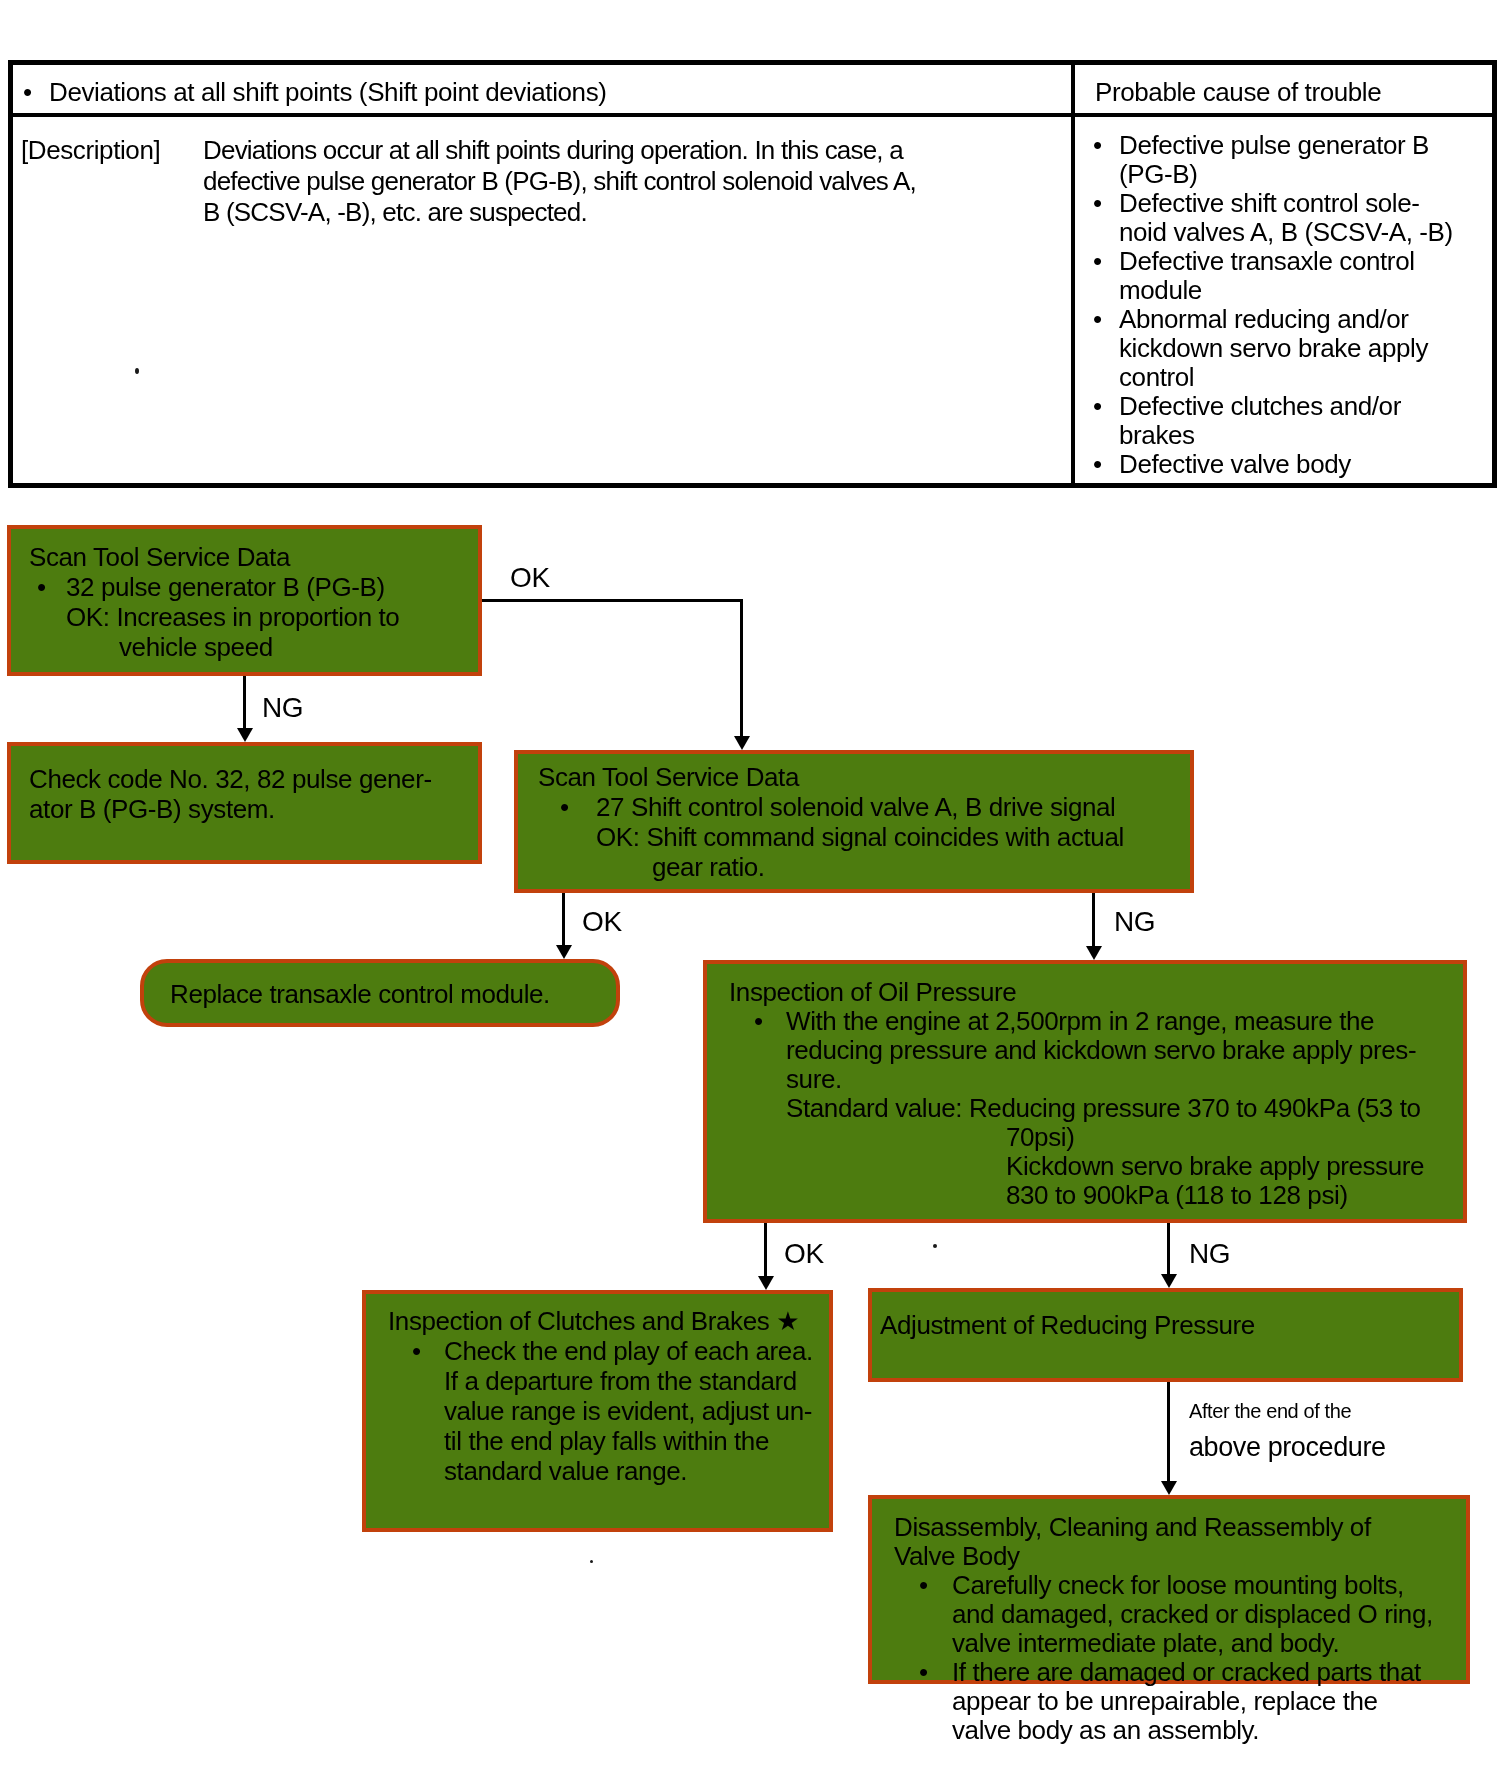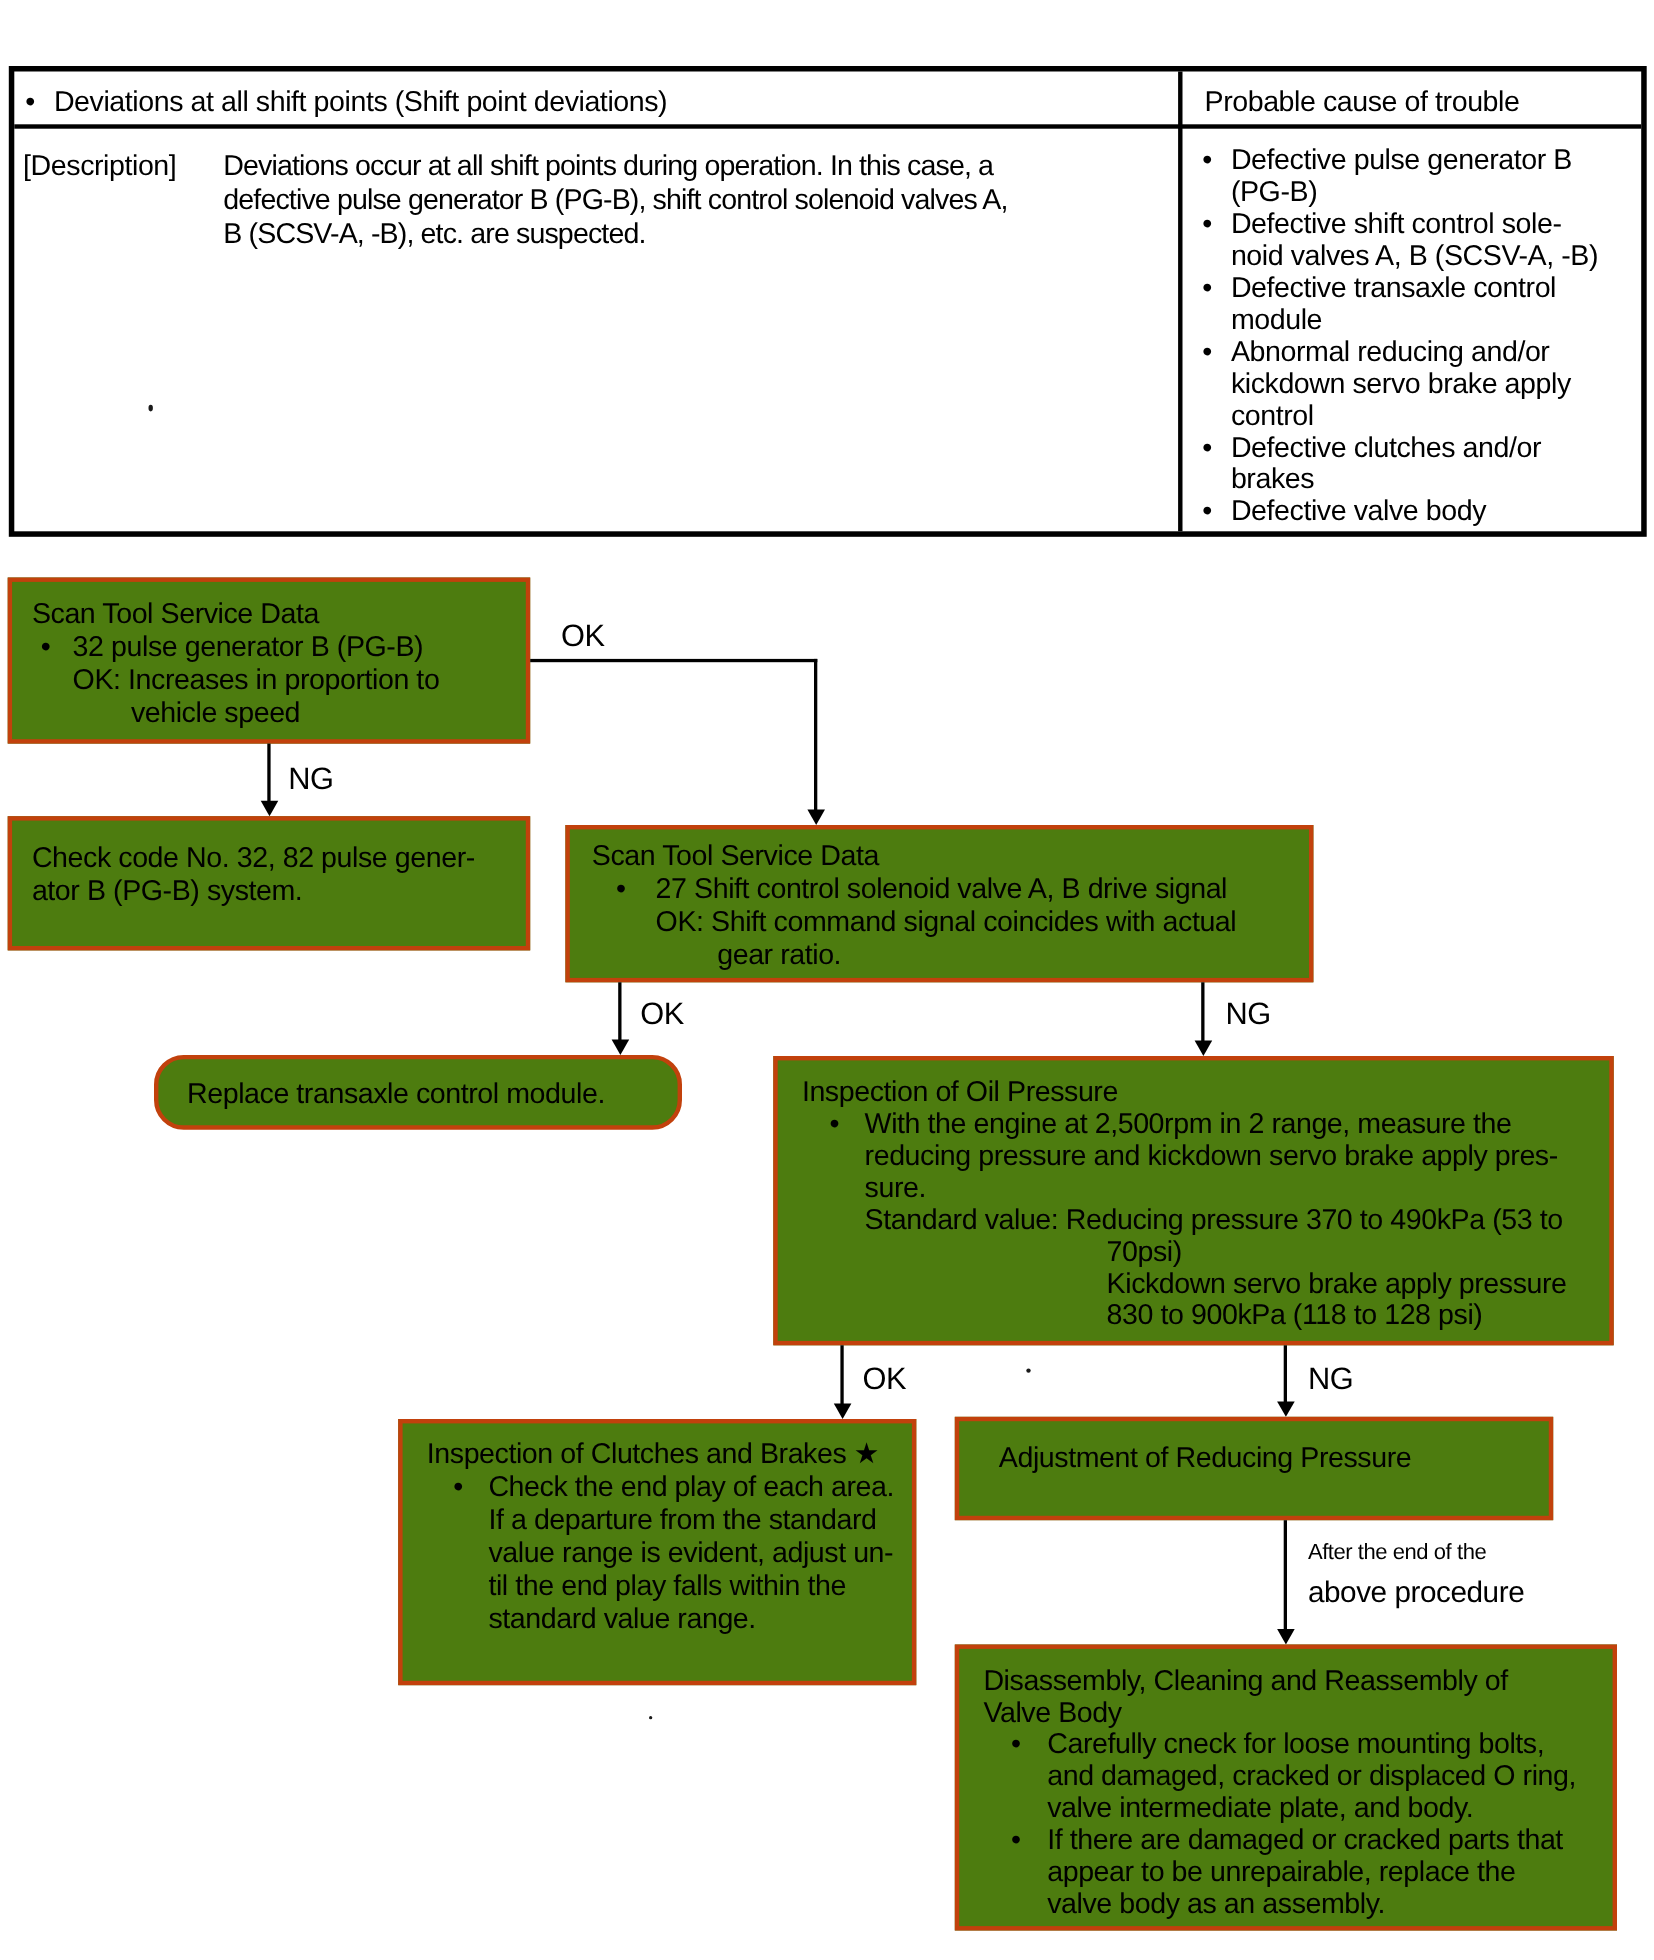--- a/index.html
+++ b/index.html
@@ -151,30 +151,30 @@
 
   <div class="bx" style="left:362px;top:1290px;width:471px;height:242px;padding:12px 0 0 22px;">
     <div class="ln">Inspection of Clutches and Brakes ★</div>
     <div class="ln bl" style="padding-left:56px;"><span class="blt" style="left:24px;">•</span><span>Check the end play of each area.</span></div>
     <div class="ln" style="padding-left:56px;">If a departure from the standard</div>
     <div class="ln" style="padding-left:56px;">value range is evident, adjust un-</div>
     <div class="ln" style="padding-left:56px;">til the end play falls within the</div>
     <div class="ln" style="padding-left:56px;">standard value range.</div>
   </div>
 
-  <div class="bx" style="left:868px;top:1288px;width:544px;height:94px;padding:18px 0 0 36px;">
+  <div class="bx" style="left:868px;top:1288px;width:595px;height:94px;padding:18px 0 0 8px;">
     <div class="ln">Adjustment of Reducing Pressure</div>
   </div>
 
   <div class="vln" style="left:1167px;top:1382px;height:101px;"></div>
   <div class="arr" style="left:1161px;top:1481px;"></div>
   <div class="lbl" style="left:1189px;top:1400px;font-size:20px;">After the end of the</div>
   <div class="lbl" style="left:1189px;top:1432px;font-size:27px;">above procedure</div>
 
-  <div class="bx" style="left:868px;top:1495px;width:602px;height:260px;padding:14px 0 0 22px;line-height:29px;">
+  <div class="bx" style="left:868px;top:1495px;width:602px;height:189px;padding:14px 0 0 22px;line-height:29px;">
     <div class="ln">Disassembly, Cleaning and Reassembly of</div>
     <div class="ln">Valve Body</div>
     <div class="ln bl" style="padding-left:58px;"><span class="blt" style="left:25px;">•</span><span>Carefully cneck for loose mounting bolts,</span></div>
     <div class="ln" style="padding-left:58px;">and damaged, cracked or displaced O ring,</div>
     <div class="ln" style="padding-left:58px;">valve intermediate plate, and body.</div>
     <div class="ln bl" style="padding-left:58px;"><span class="blt" style="left:25px;">•</span><span>If there are damaged or cracked parts that</span></div>
     <div class="ln" style="padding-left:58px;">appear to be unrepairable, replace the</div>
     <div class="ln" style="padding-left:58px;">valve body as an assembly.</div>
   </div>
 

